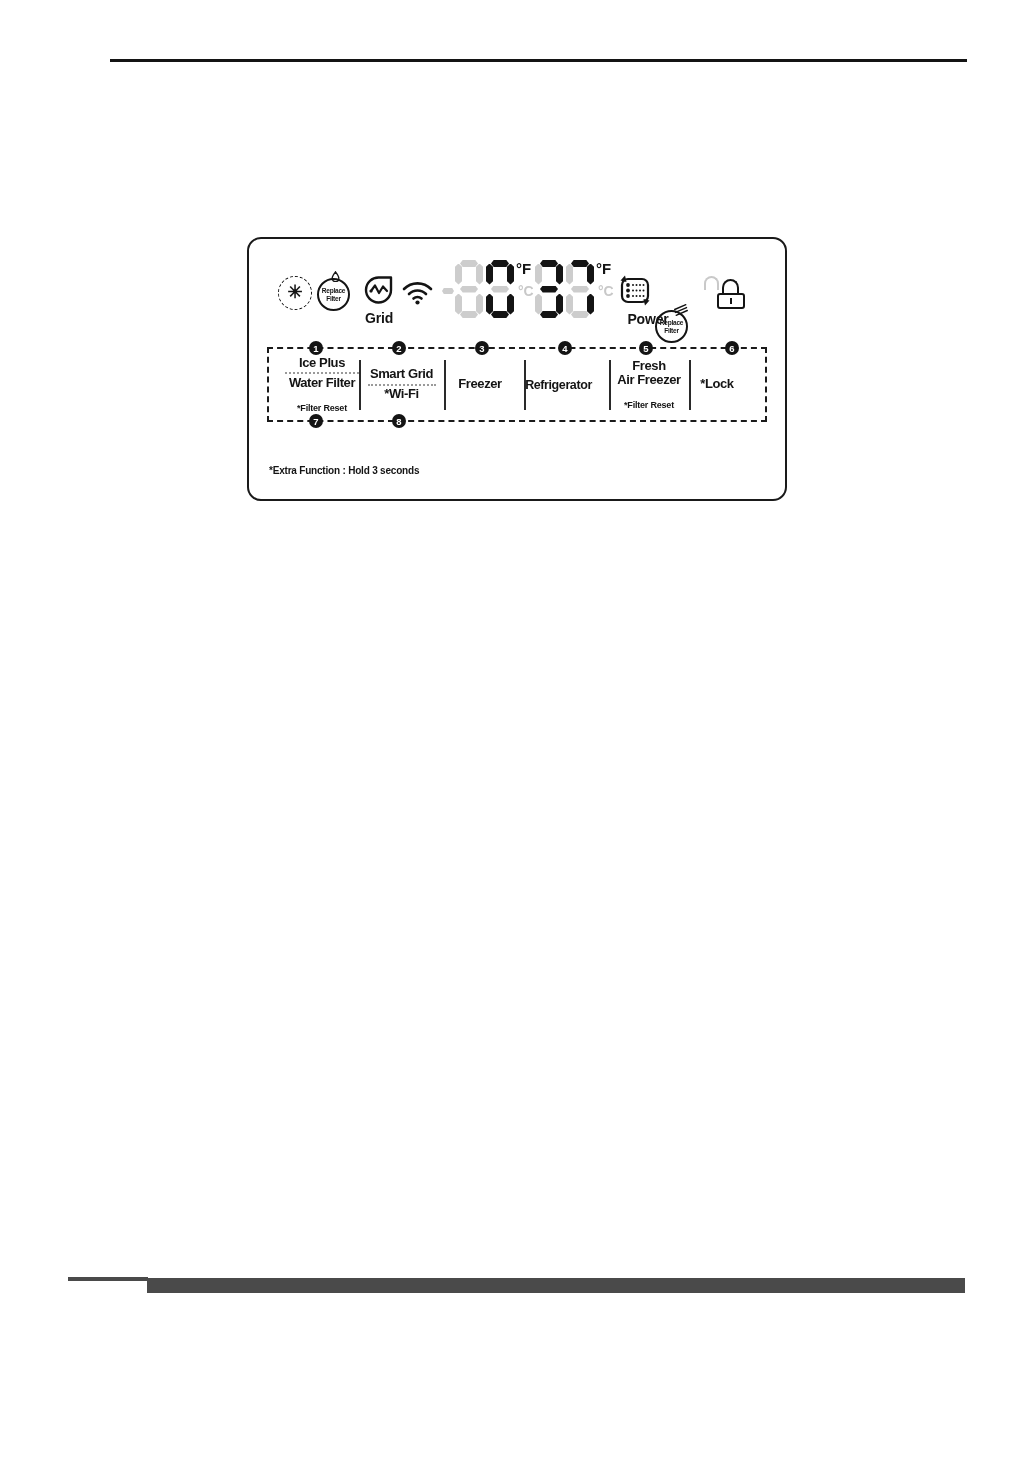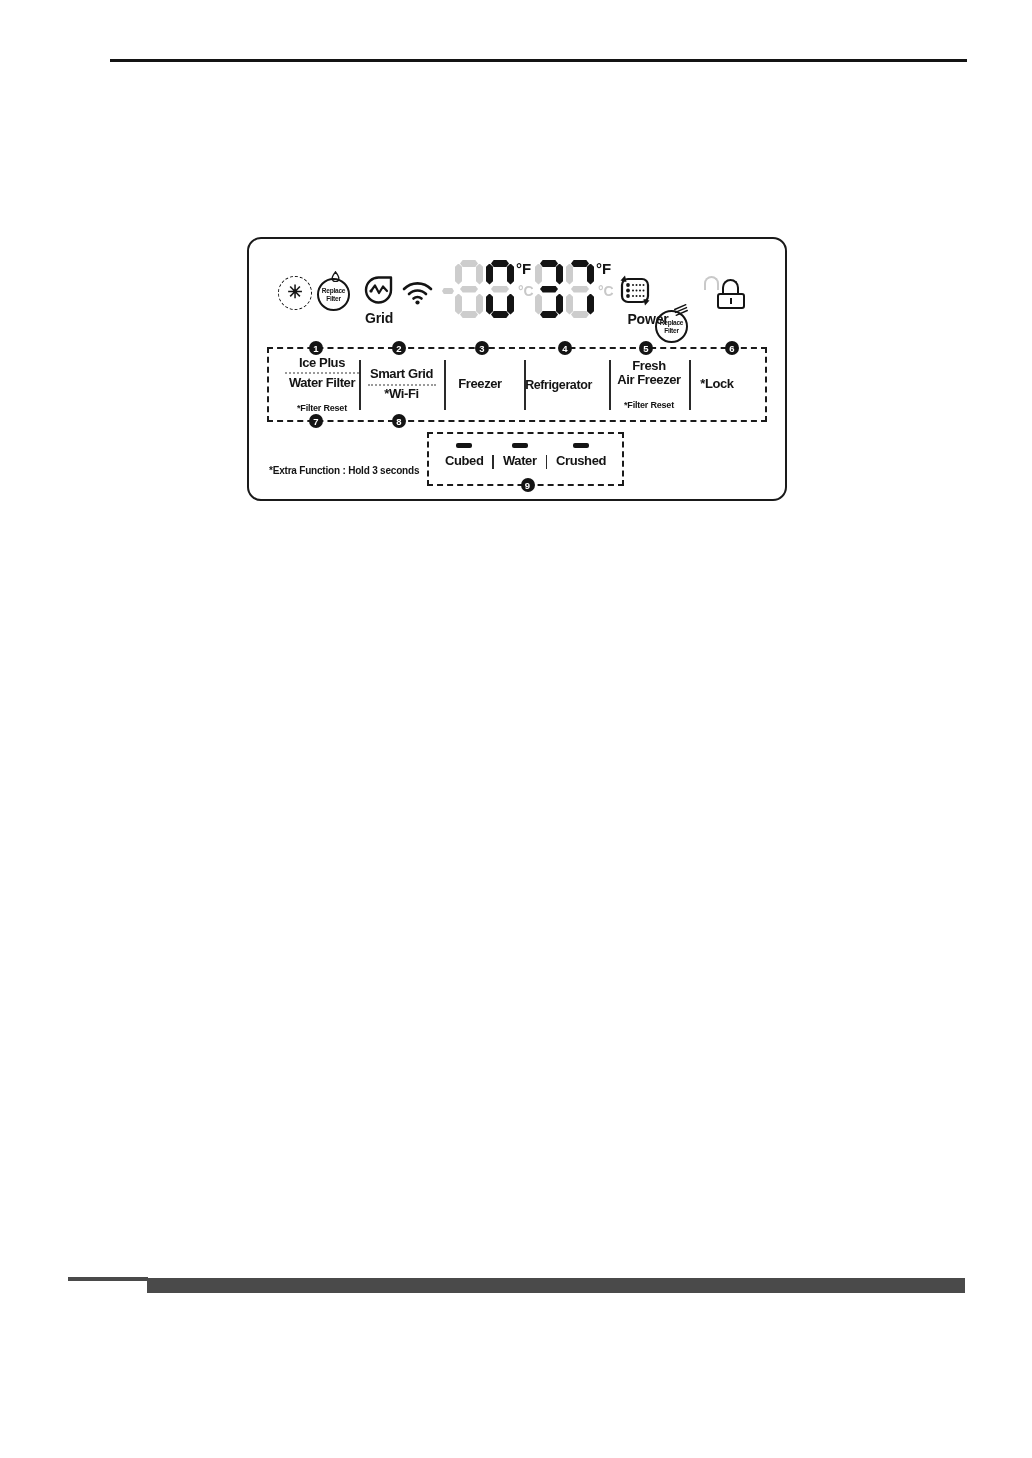--- a/index.html
+++ b/index.html
@@ -258,37 +258,18 @@
     <div class="legend-col" style="left:340px; width:80px;">
       <span class="lbl">Fresh</span>
       <span class="lbl">Air Freezer</span>
       <span class="lbl-note">*Filter Reset</span>
     </div>
     <div class="legend-col" style="left:408px; width:80px;">
       <span class="lbl">*Lock</span>
     </div>
   </div>
 
-  <div class="dispenser-box">
-    <div class="disp-row">
-      <div class="disp-cell">
-        <div class="disp-dash"></div>
-        <span class="disp-label">Cubed</span>
-      </div>
-      <div class="disp-sep"></div>
-      <div class="disp-cell">
-        <div class="disp-dash"></div>
-        <span class="disp-label">Water</span>
-      </div>
-      <div class="disp-sep"></div>
-      <div class="disp-cell">
-        <div class="disp-dash"></div>
-        <span class="disp-label">Crushed</span>
-      </div>
-    </div>
-    <div class="callout" style="left:91.5px; bottom:-8px;">9</div>
-  </div>
 
   <div class="footnote">*Extra Function : Hold 3 seconds</div>
 </div>
 
 <div class="footer-tick"></div>
 <div class="footer-bar"></div>
 
 </body></html>

